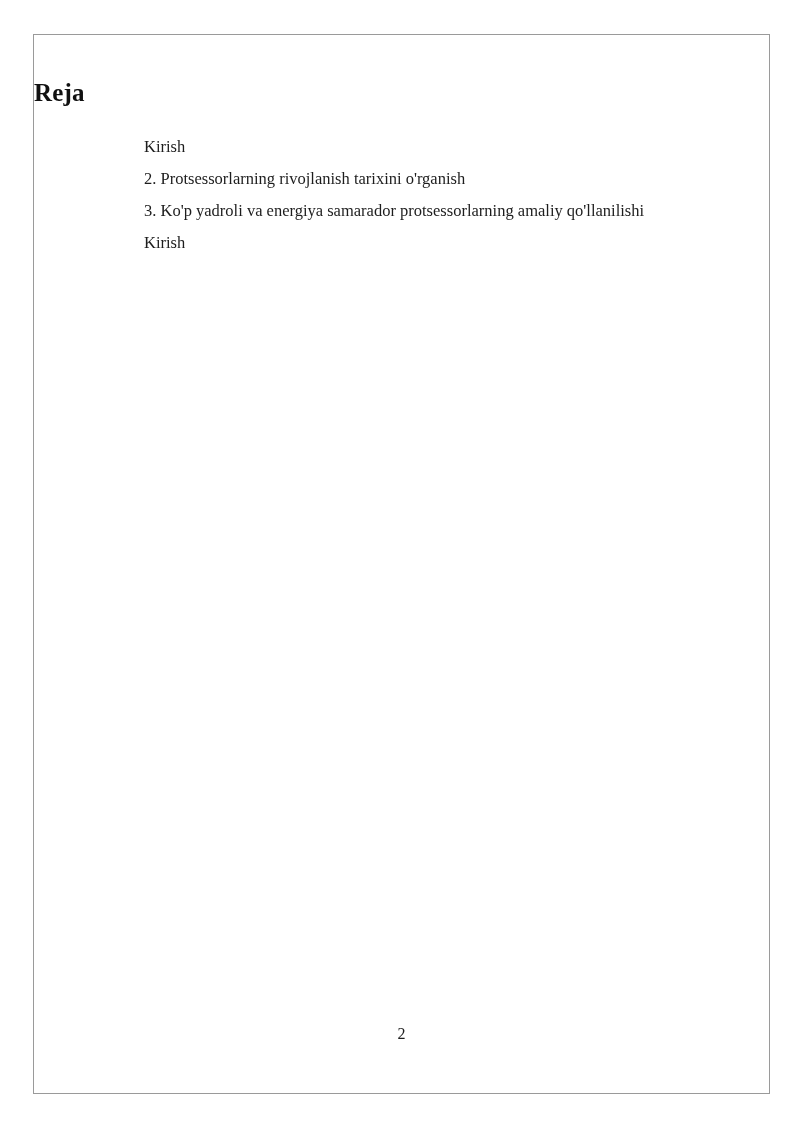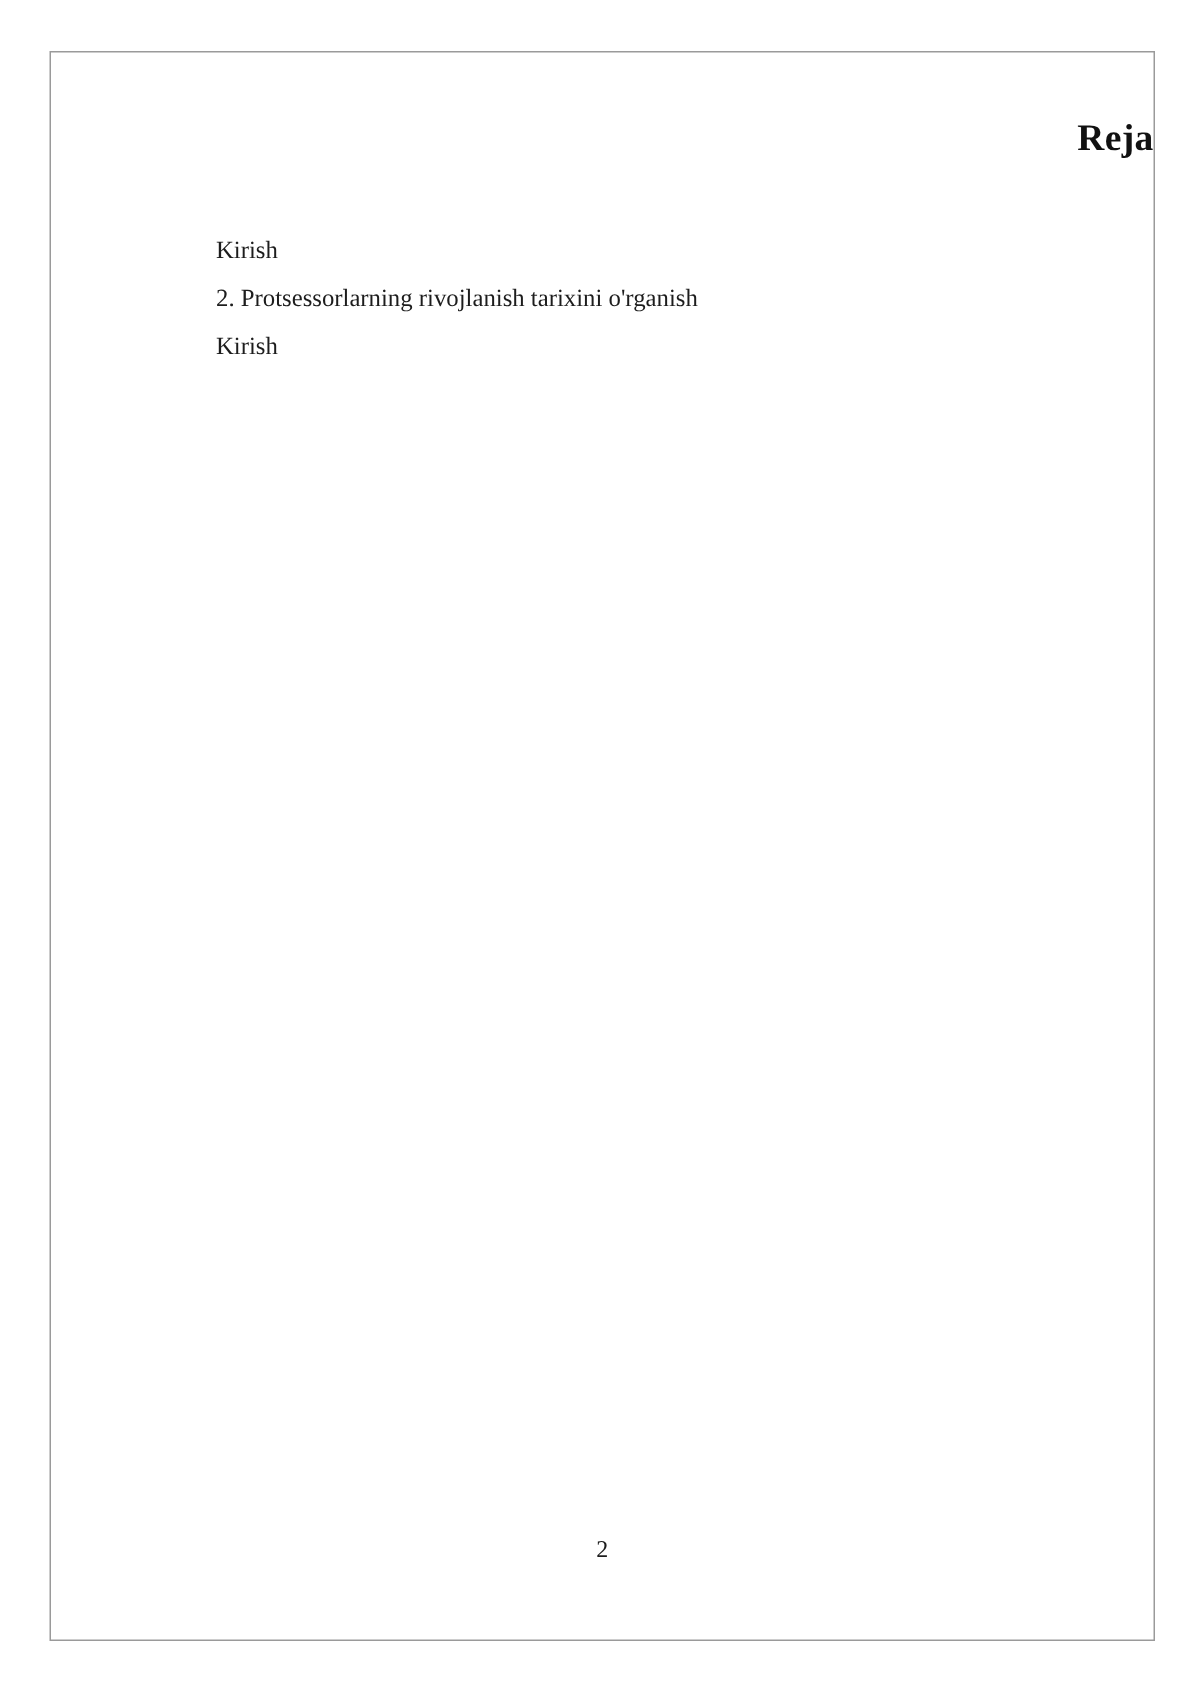--- a/index.html
+++ b/index.html
@@ -31,31 +31,31 @@
     height: 1060px;
     border: 1px solid #9a9a9a;
     box-sizing: border-box;
     background: #ffffff;
   }
   .doc-title {
     position: absolute;
     left: 0;
     top: 44px;
     width: 100%;
-    text-align: right;
+    text-align: left;
     font-family: "Liberation Serif", serif;
     font-weight: bold;
     font-size: 25px;
     letter-spacing: 0.2px;
     color: #111111;
   }
   .content-block {
     position: absolute;
     left: 110px;
-    top: 116px;
+    top: 96px;
     width: 600px;
   }
   .toc-line {
     font-family: "Liberation Serif", serif;
     font-size: 16.5px;
     line-height: 32px;
     color: #1d1d1d;
     white-space: nowrap;
   }
   .page-number {
@@ -73,19 +73,20 @@
 <body>
 
 <div class="page-sheet">
   <div class="page-border">
 
     <div class="doc-title">Reja</div>
 
     <div class="content-block">
       <div class="toc-line">Kirish</div>
       <div class="toc-line">2. Protsessorlarning rivojlanish tarixini o'rganish</div>
+      <div class="toc-line">3. Ko'p yadroli va energiya samarador protsessorlarning amaliy qo'llanilishi</div>
       <div class="toc-line">Kirish</div>
     </div>
 
     <div class="page-number">2</div>
 
   </div>
 </div>
 
 </body></html>

